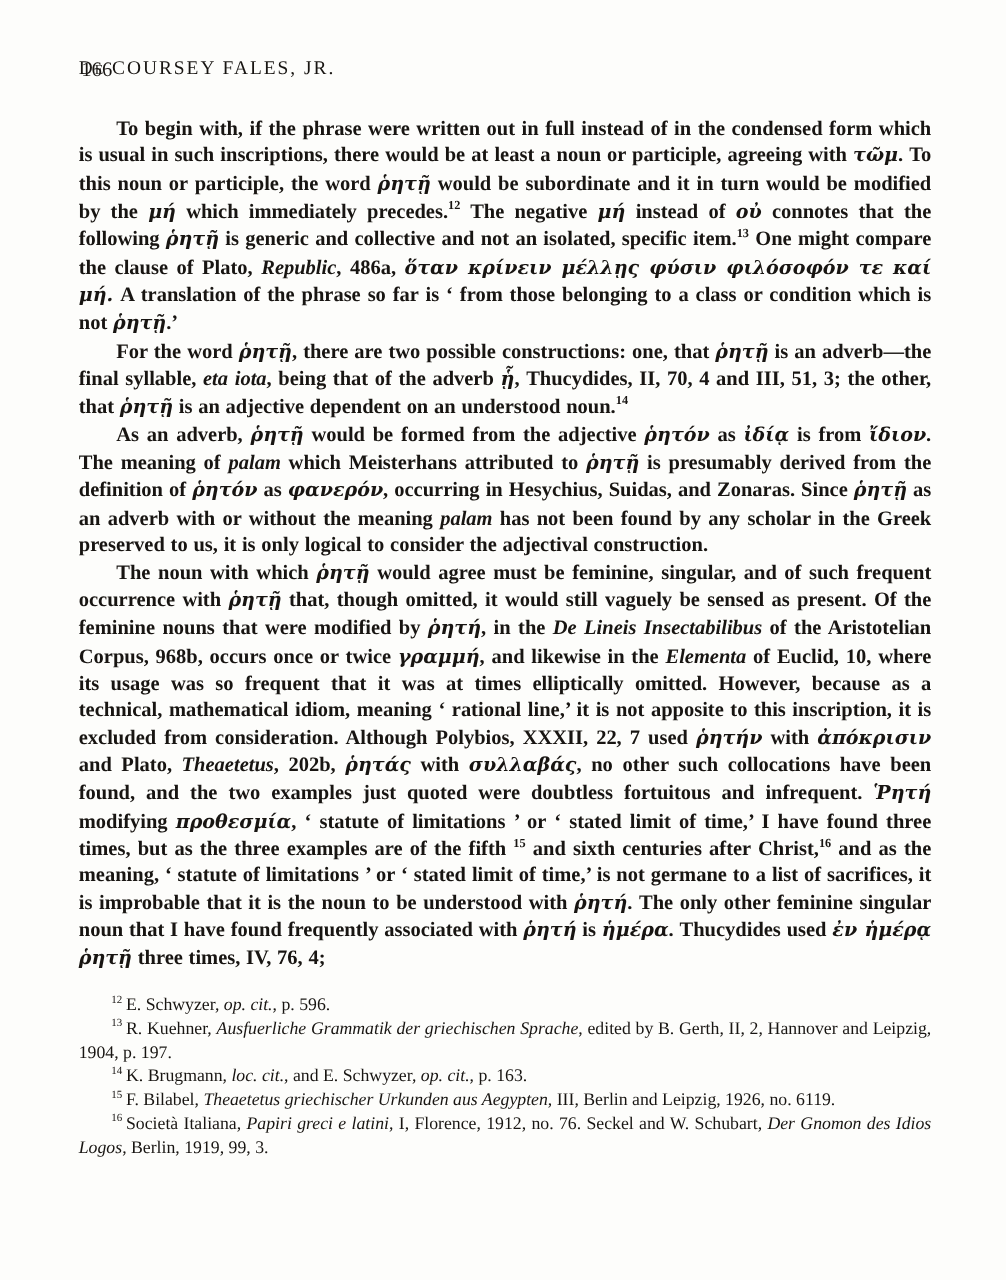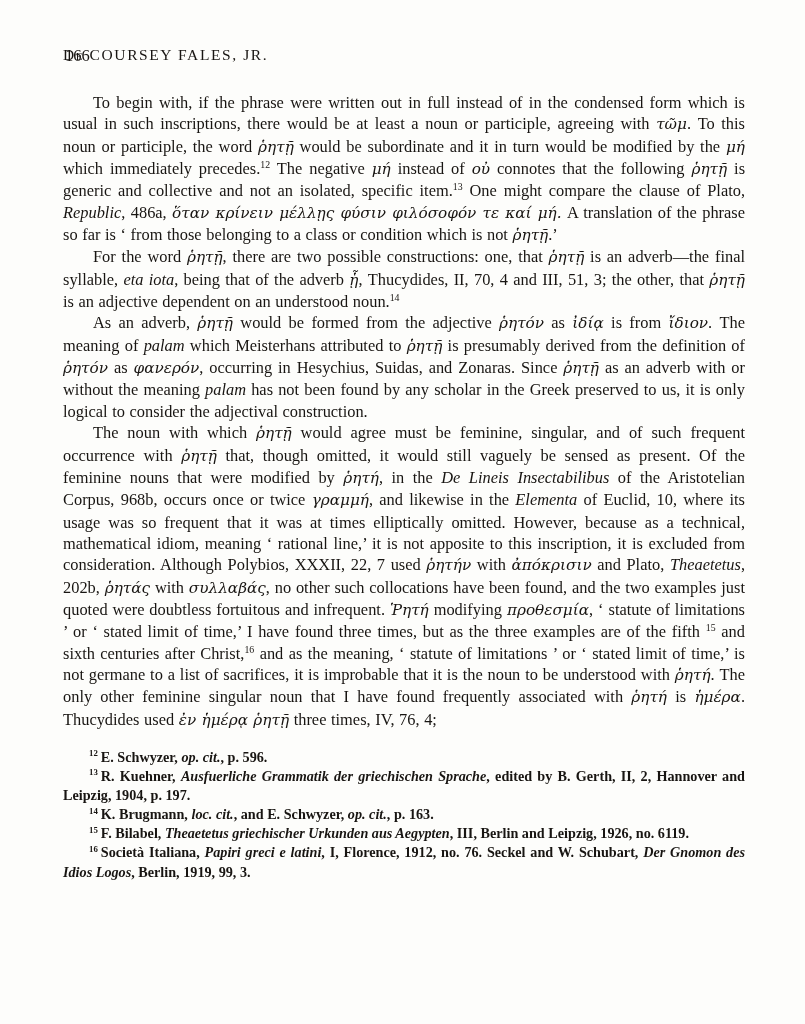--- a/index.html
+++ b/index.html
@@ -38,35 +38,35 @@
     white-space: pre;
   }
   .sc { font-variant: small-caps; }
   .bodytext p {
     margin: 0;
     text-indent: 30px;
     text-align: justify;
     font-size: 16.4px;
     line-height: 21.35px;
     word-spacing: 0.5px;
+    font-weight: bold;
   }
   .greek {
     font-family: "DejaVu Serif", serif;
     font-style: italic;
     font-size: 0.93em;
   }
   .it { font-style: italic; }
   .sup {
     font-size: 0.6em;
     vertical-align: super;
     line-height: 0;
   }
   .footnotes {
     margin-top: 17px;
-    font-weight: bold;
   }
   .footnotes p {
     margin: 0;
     text-indent: 26px;
     text-align: justify;
     font-size: 14.2px;
     line-height: 19.1px;
   }
   .fnm {
     font-size: 0.62em;

